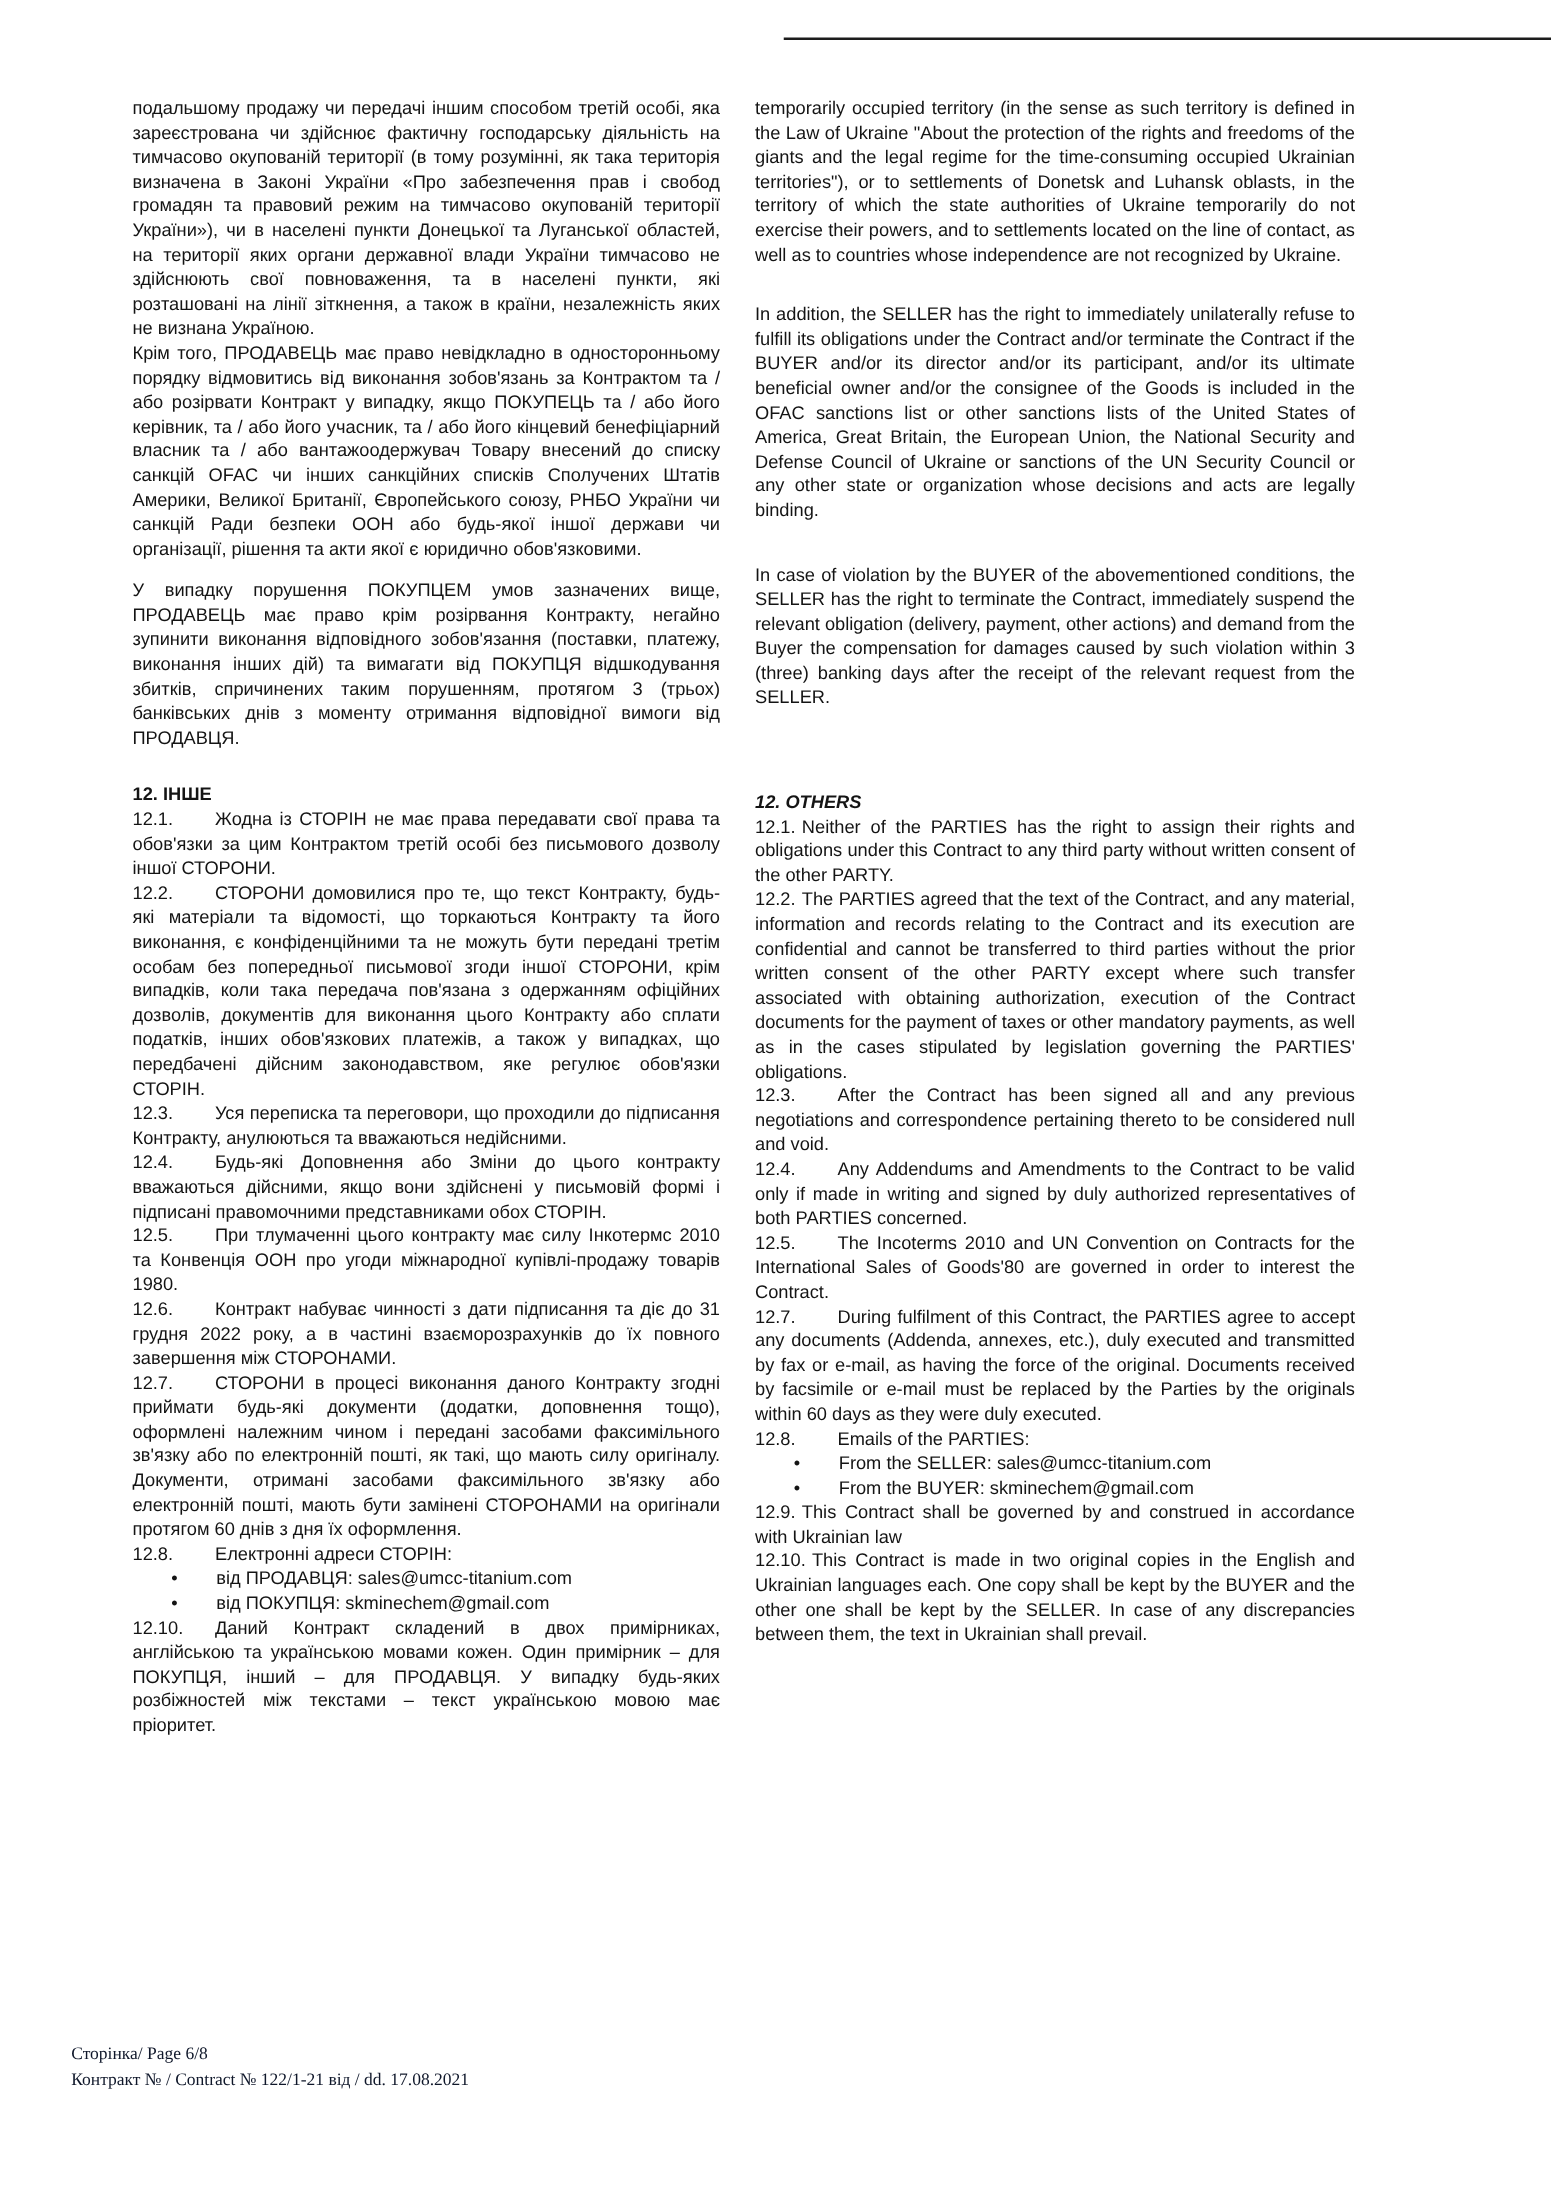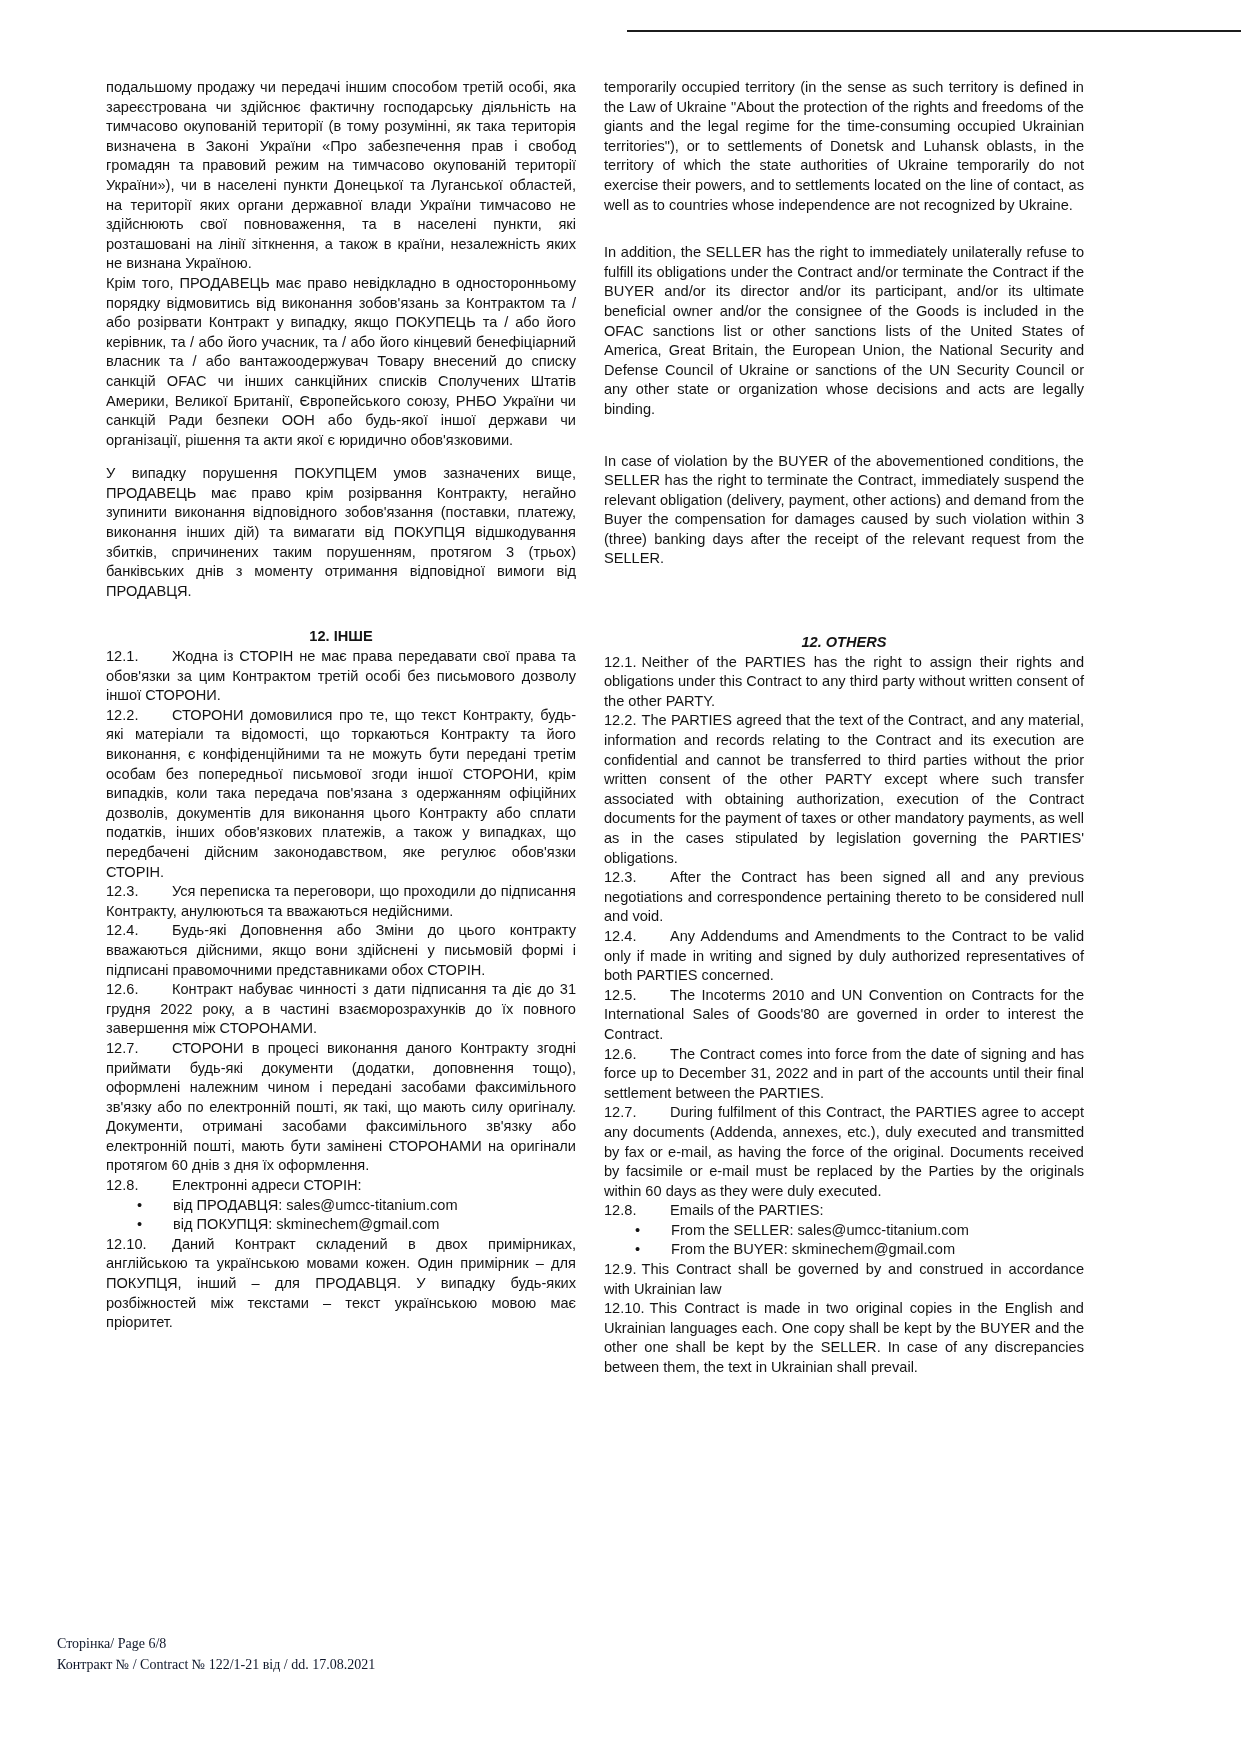--- a/index.html
+++ b/index.html
@@ -17,21 +17,21 @@
     position: absolute; top: 78px;
     font-size: 14.6px; line-height: 19.6px;
   }
   .col-left  { left: 85px;  width: 470px; margin-left: 21px; }
   .col-right { left: 604px; width: 480px; }
   p.para, p.clause { text-align: justify; }
   .mt14 { margin-top: 14px; }
   .mt28 { margin-top: 28px; }
   .mt32 { margin-top: 32px; }
   .heading {
-    font-size: 14.6px; font-weight: bold; text-align: center;
+    font-size: 14.6px; font-weight: bold; text-align: left;
   }
   .col-left  .heading { margin-top: 26px; }
   .col-right .heading { margin-top: 64px; font-style: italic; }
   .cnum { padding-right: 5px; }
   .cnum.tab { display: inline-block; width: 66px; padding-right: 0; }
   .bullet { position: relative; padding-left: 67px; text-align: left; }
   .bullet .dot { position: absolute; left: 31px; top: 0; }
   .footer {
     position: absolute; left: 57px; top: 1633px;
     font-family: "Liberation Serif", serif;
@@ -47,41 +47,41 @@
   <p class="para">подальшому продажу чи передачі іншим способом третій особі, яка зареєстрована чи здійснює фактичну господарську діяльність на тимчасово окупованій території (в тому розумінні, як така територія визначена в Законі України «Про забезпечення прав і свобод громадян та правовий режим на тимчасово окупованій території України»), чи в населені пункти Донецької та Луганської областей, на території яких органи державної влади України тимчасово не здійснюють свої повноваження, та в населені пункти, які розташовані на лінії зіткнення, а також в країни, незалежність яких не визнана Україною.</p>
   <p class="para">Крім того, ПРОДАВЕЦЬ має право невідкладно в односторонньому порядку відмовитись від виконання зобов'язань за Контрактом та / або розірвати Контракт у випадку, якщо ПОКУПЕЦЬ та / або його керівник, та / або його учасник, та / або його кінцевий бенефіціарний власник та / або вантажоодержувач Товару внесений до списку санкцій OFAC чи інших санкційних списків Сполучених Штатів Америки, Великої Британії, Європейського союзу, РНБО України чи санкцій Ради безпеки ООН або будь-якої іншої держави чи організації, рішення та акти якої є юридично обов'язковими.</p>
   <p class="para mt14">У випадку порушення ПОКУПЦЕМ умов зазначених вище, ПРОДАВЕЦЬ має право крім розірвання Контракту, негайно зупинити виконання відповідного зобов'язання (поставки, платежу, виконання інших дій) та вимагати від ПОКУПЦЯ відшкодування збитків, спричинених таким порушенням, протягом 3 (трьох) банківських днів з моменту отримання відповідної вимоги від ПРОДАВЦЯ.</p>
 
   <p class="heading">12. ІНШЕ</p>
 
   <p class="clause"><span class="cnum tab">12.1.</span><span>Жодна із СТОРІН не має права передавати свої права та обов'язки за цим Контрактом третій особі без письмового дозволу іншої СТОРОНИ.</span></p>
   <p class="clause"><span class="cnum tab">12.2.</span><span>СТОРОНИ домовилися про те, що текст Контракту, будь-які матеріали та відомості, що торкаються Контракту та його виконання, є конфіденційними та не можуть бути передані третім особам без попередньої письмової згоди іншої СТОРОНИ, крім випадків, коли така передача пов'язана з одержанням офіційних дозволів, документів для виконання цього Контракту або сплати податків, інших обов'язкових платежів, а також у випадках, що передбачені дійсним законодавством, яке регулює обов'язки СТОРІН.</span></p>
   <p class="clause"><span class="cnum tab">12.3.</span><span>Уся переписка та переговори, що проходили до підписання Контракту, анулюються та вважаються недійсними.</span></p>
   <p class="clause"><span class="cnum tab">12.4.</span><span>Будь-які Доповнення або Зміни до цього контракту вважаються дійсними, якщо вони здійснені у письмовій формі і підписані правомочними представниками обох СТОРІН.</span></p>
+  <p class="clause"><span class="cnum tab">12.5.</span><span>При тлумаченні цього контракту має силу Інкотермс 2010 та Конвенція ООН про угоди міжнародної купівлі-продажу товарів 1980.</span></p>
   <p class="clause"><span class="cnum tab">12.6.</span><span>Контракт набуває чинності з дати підписання та діє до 31 грудня 2022 року, а в частині взаєморозрахунків до їх повного завершення між СТОРОНАМИ.</span></p>
   <p class="clause"><span class="cnum tab">12.7.</span><span>СТОРОНИ в процесі виконання даного Контракту згодні приймати будь-які документи (додатки, доповнення тощо), оформлені належним чином і передані засобами факсимільного зв'язку або по електронній пошті, як такі, що мають силу оригіналу. Документи, отримані засобами факсимільного зв'язку або електронній пошті, мають бути замінені СТОРОНАМИ на оригінали протягом 60 днів з дня їх оформлення.</span></p>
   <p class="clause"><span class="cnum tab">12.8.</span><span>Електронні адреси СТОРІН:</span></p>
   <div class="bullet"><span class="dot">•</span><span>від ПРОДАВЦЯ: sales@umcc-titanium.com</span></div>
   <div class="bullet"><span class="dot">•</span><span>від ПОКУПЦЯ: skminechem@gmail.com</span></div>
   <p class="clause"><span class="cnum tab">12.10.</span><span>Даний Контракт складений в двох примірниках, англійською та українською мовами кожен. Один примірник – для ПОКУПЦЯ, інший – для ПРОДАВЦЯ. У випадку будь-яких розбіжностей між текстами – текст українською мовою має пріоритет.</span></p>
 </div>
 
 <div class="col col-right">
   <p class="para">temporarily occupied territory (in the sense as such territory is defined in the Law of Ukraine "About the protection of the rights and freedoms of the giants and the legal regime for the time-consuming occupied Ukrainian territories"), or to settlements of Donetsk and Luhansk oblasts, in the territory of which the state authorities of Ukraine temporarily do not exercise their powers, and to settlements located on the line of contact, as well as to countries whose independence are not recognized by Ukraine.</p>
   <p class="para mt28">In addition, the SELLER has the right to immediately unilaterally refuse to fulfill its obligations under the Contract and/or terminate the Contract if the BUYER and/or its director and/or its participant, and/or its ultimate beneficial owner and/or the consignee of the Goods is included in the OFAC sanctions list or other sanctions lists of the United States of America, Great Britain, the European Union, the National Security and Defense Council of Ukraine or sanctions of the UN Security Council or any other state or organization whose decisions and acts are legally binding.</p>
   <p class="para mt32">In case of violation by the BUYER of the abovementioned conditions, the SELLER has the right to terminate the Contract, immediately suspend the relevant obligation (delivery, payment, other actions) and demand from the Buyer the compensation for damages caused by such violation within 3 (three) banking days after the receipt of the relevant request from the SELLER.</p>
 
   <p class="heading">12. OTHERS</p>
 
   <p class="clause"><span class="cnum">12.1.</span><span>Neither of the PARTIES has the right to assign their rights and obligations under this Contract to any third party without written consent of the other PARTY.</span></p>
   <p class="clause"><span class="cnum">12.2.</span><span>The PARTIES agreed that the text of the Contract, and any material, information and records relating to the Contract and its execution are confidential and cannot be transferred to third parties without the prior written consent of the other PARTY except where such transfer associated with obtaining authorization, execution of the Contract documents for the payment of taxes or other mandatory payments, as well as in the cases stipulated by legislation governing the PARTIES' obligations.</span></p>
   <p class="clause"><span class="cnum tab">12.3.</span><span>After the Contract has been signed all and any previous negotiations and correspondence pertaining thereto to be considered null and void.</span></p>
   <p class="clause"><span class="cnum tab">12.4.</span><span>Any Addendums and Amendments to the Contract to be valid only if made in writing and signed by duly authorized representatives of both PARTIES concerned.</span></p>
   <p class="clause"><span class="cnum tab">12.5.</span><span>The Incoterms 2010 and UN Convention on Contracts for the International Sales of Goods'80 are governed in order to interest the Contract.</span></p>
-  <p class="clause"><span class="cnum tab">12.6.</span><span>The Contract comes into force from the date of signing and has force up to December 31, 2022 and in part of the accounts until their final settlement between the PARTIES.</span></p>
   <p class="clause"><span class="cnum tab">12.7.</span><span>During fulfilment of this Contract, the PARTIES agree to accept any documents (Addenda, annexes, etc.), duly executed and transmitted by fax or e-mail, as having the force of the original. Documents received by facsimile or e-mail must be replaced by the Parties by the originals within 60 days as they were duly executed.</span></p>
   <p class="clause"><span class="cnum tab">12.8.</span><span>Emails of the PARTIES:</span></p>
   <div class="bullet"><span class="dot">•</span><span>From the SELLER: sales@umcc-titanium.com</span></div>
   <div class="bullet"><span class="dot">•</span><span>From the BUYER: skminechem@gmail.com</span></div>
   <p class="clause"><span class="cnum">12.9.</span><span>This Contract shall be governed by and construed in accordance with Ukrainian law</span></p>
   <p class="clause"><span class="cnum">12.10.</span><span>This Contract is made in two original copies in the English and Ukrainian languages each. One copy shall be kept by the BUYER and the other one shall be kept by the SELLER. In case of any discrepancies between them, the text in Ukrainian shall prevail.</span></p>
 </div>
 
 <div class="footer">
   <div>Сторінка/ Page 6/8</div>

